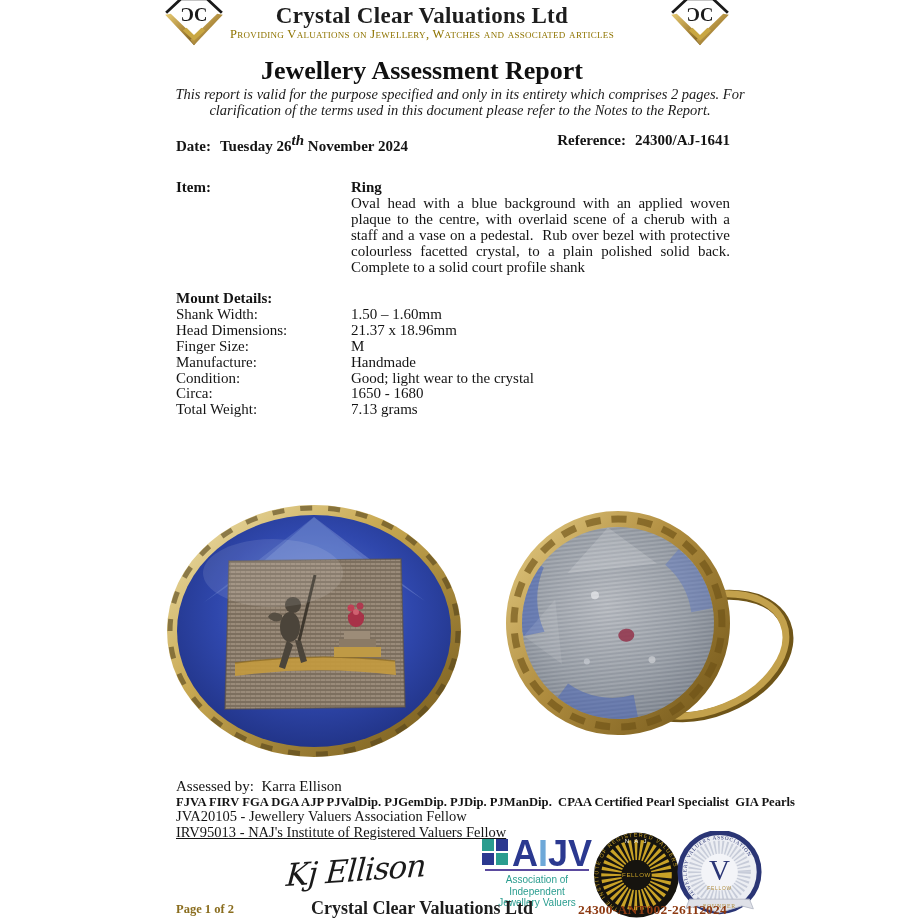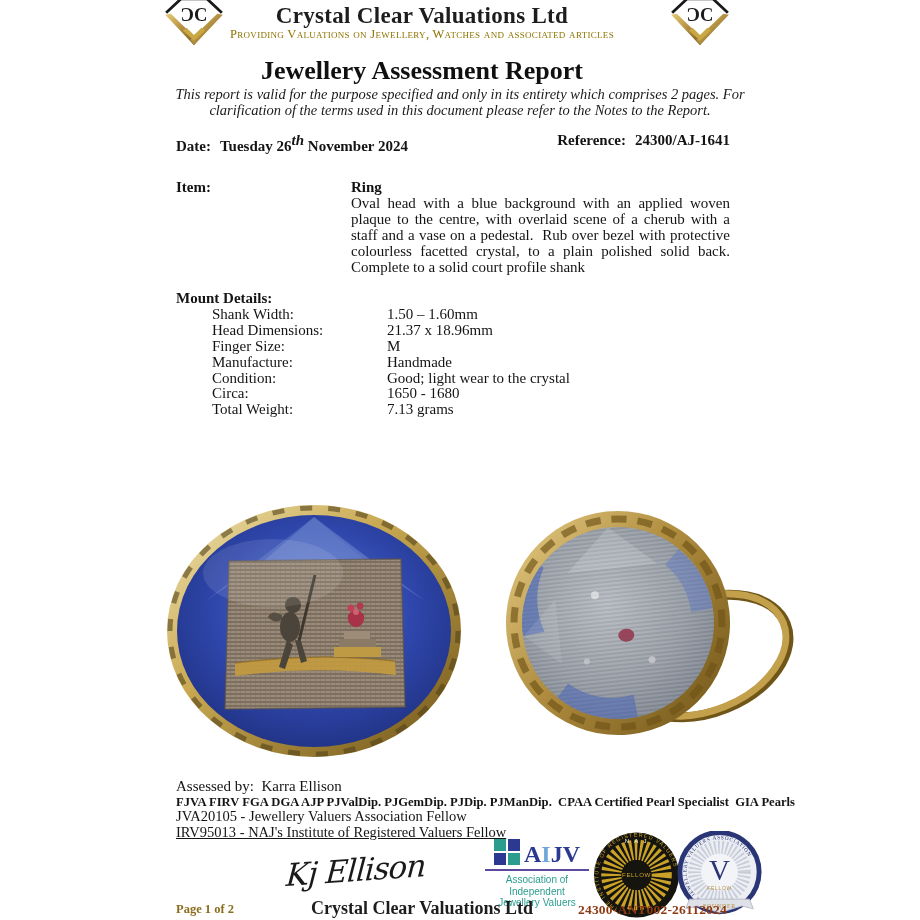--- a/index.html
+++ b/index.html
@@ -31,21 +31,21 @@
   .item-block{top:180px;left:176px;width:554px;font-size:15px;line-height:15.9px;}
   .col-label{position:absolute;left:0;top:0;font-weight:700;}
   .col-value{margin-left:175px;width:379px;}
   .item-name{font-weight:700;}
   .just{text-align:justify;white-space:pre-wrap;}
 
   
   .mount-block{top:291px;left:176px;width:554px;font-size:15px;line-height:15.9px;}
   .mount-head{font-weight:700;}
   .mrow{position:relative;}
-  .mrow .mlabel{display:inline-block;width:175px;margin-left:36px;}
+  .mrow .mlabel{display:inline-block;width:175px;}
   .mrow .mvalue{white-space:pre-wrap;}
 
   
   .photo{pointer-events:none;}
 
   
   .assessed{top:778px;left:176px;font-size:15px;white-space:pre-wrap;}
   .credentials{top:795px;left:176px;font-size:12.6px;font-weight:700;white-space:pre-wrap;}
   .membership1{top:808px;left:176px;font-size:14.5px;}
   .membership2{top:824px;left:176px;font-size:14.5px;text-decoration:underline;}
@@ -54,21 +54,21 @@
              font-family:"DejaVu Serif", serif;transform:rotate(-4deg) skewX(-8deg);
              color:#1a1a1a;letter-spacing:-1px;}
 
   
   .aijv{top:839px;left:481px;width:112px;text-align:center;}
   .aijv-top{display:flex;align-items:flex-end;justify-content:center;gap:4px;}
   .aijv-squares{display:grid;grid-template-columns:12px 12px;grid-template-rows:12px 12px;gap:2px;margin-bottom:3px;}
   .sq{width:12px;height:12px;}
   .sq-teal{background:#2a9d8f;}
   .sq-navy{background:#2b3990;}
-  .aijv-word{font-family:Liberation Serif, serif;font-weight:700;font-size:24px;line-height:28px;}
+  .aijv-word{font-family:Liberation Sans, sans-serif;font-weight:700;font-size:36px;line-height:28px;}
   .aijv-a,.aijv-jv{color:#2b3990;}
   .aijv-i{color:#6ea8d8;}
   .aijv-rule{height:2px;background:#5b4a9e;margin:1px 4px 3px 4px;}
   .aijv-line{font-family:"Liberation Sans", sans-serif;font-size:10px;line-height:11.5px;color:#2a9d8f;}
 
   
   .page-num{top:902px;left:176px;font-size:12.5px;font-weight:700;color:#8a6d1e;}
   .footer-company{top:898px;font-size:18px;font-weight:700;color:#1d1d1d;}
   .doc-ref{top:902px;left:578px;font-size:13.5px;font-weight:700;color:#8d3a12;letter-spacing:.2px;}
 </style>

